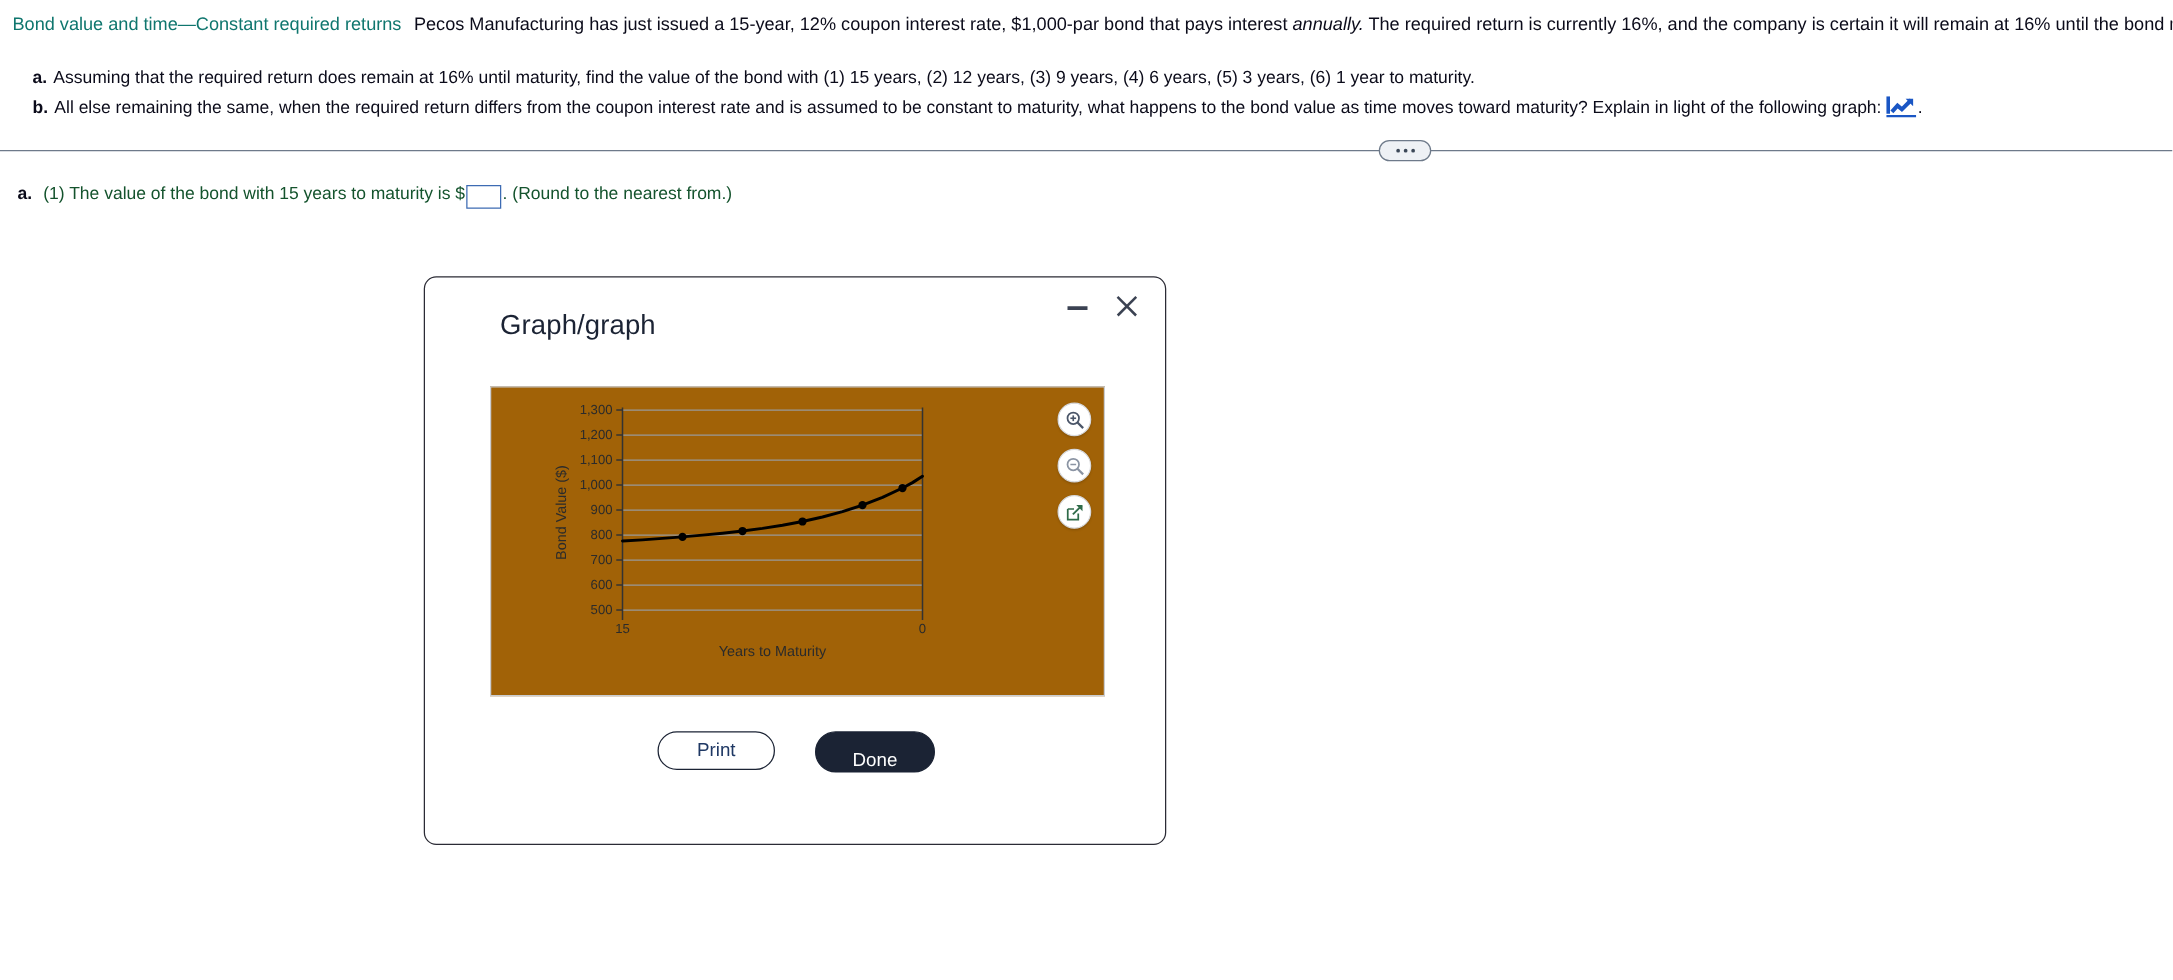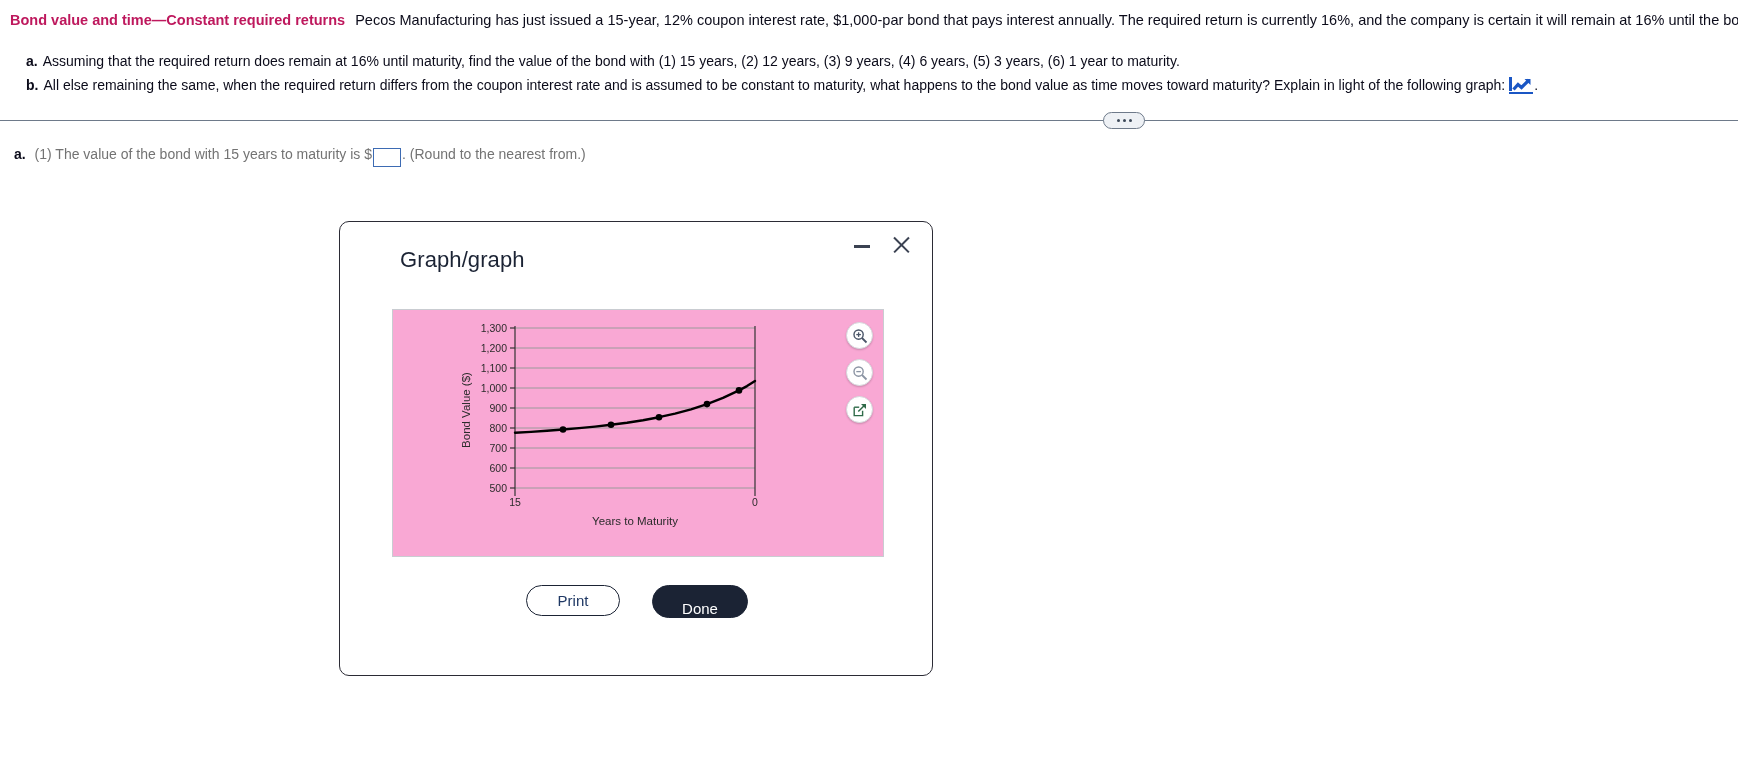--- a/index.html
+++ b/index.html
@@ -20,28 +20,28 @@
   .problem {
     padding: 10px 10px 0 10px;
     font-size: 14.5px;
     line-height: 1.45;
   }
   .prob-line1 {
     white-space: nowrap;
     font-size: 14.5px;
   }
   .prob-title {
-    font-weight: bold;
-    color: #be185d;
+    font-weight: normal;
+    color: #0f766e;
   }
   .prob-body {
     color: #0b0b1a;
     margin-left: 10px;
   }
-  .ital { }
+  .ital { font-style: italic; }
 
   .sub-list {
     margin-top: 20px;
     font-size: 14px;
   }
   .sub-item {
     white-space: nowrap;
     margin: 0 0 4px 0;
     padding-left: 16px;
     color: #0b0b1a;
@@ -102,21 +102,21 @@
   
   .answer-line {
     position: absolute;
     left: 14px;
     top: 146px;
     font-size: 14px;
     white-space: nowrap;
     color: #1f3864;
   }
   .answer-line .sub-letter { color: #0b0b1a; }
-  .ans-text { color: #737373; }
+  .ans-text { color: #14532d; }
   .ans-input {
     display: inline-block;
     width: 22px;
     height: 15px;
     border: 1px solid #3d6bb3;
     background: #ffffff;
     vertical-align: -3px;
     margin: 0 1px;
     cursor: text;
   }
@@ -178,23 +178,22 @@
   .btn-close::after  { transform: rotate(-45deg); }
 
   
   .chart-panel {
     position: absolute;
     left: 52px;
     top: 87px;
     width: 492px;
     height: 248px;
     border: 1px solid #c9ccd1;
-    background: #f9a8d4;
+    background: #a16207;
     box-sizing: border-box;
-    padding-left: 17px;
   }
   .chart-svg { display: block; }
 
   .chart-tools {
     position: absolute;
     right: 10px;
     top: 12px;
     display: flex;
     flex-direction: column;
     gap: 10px;

